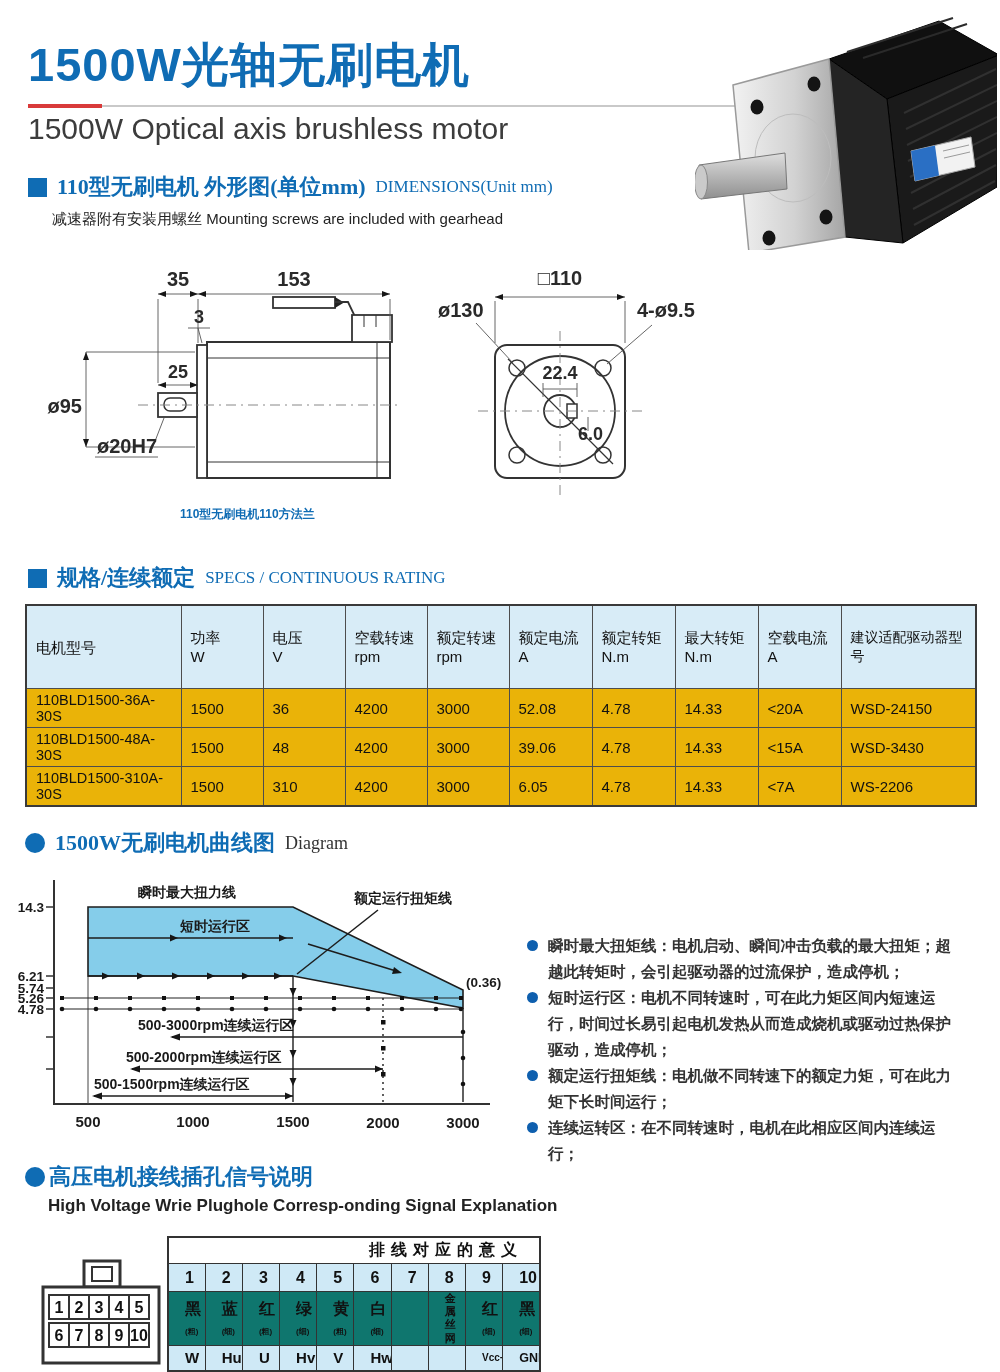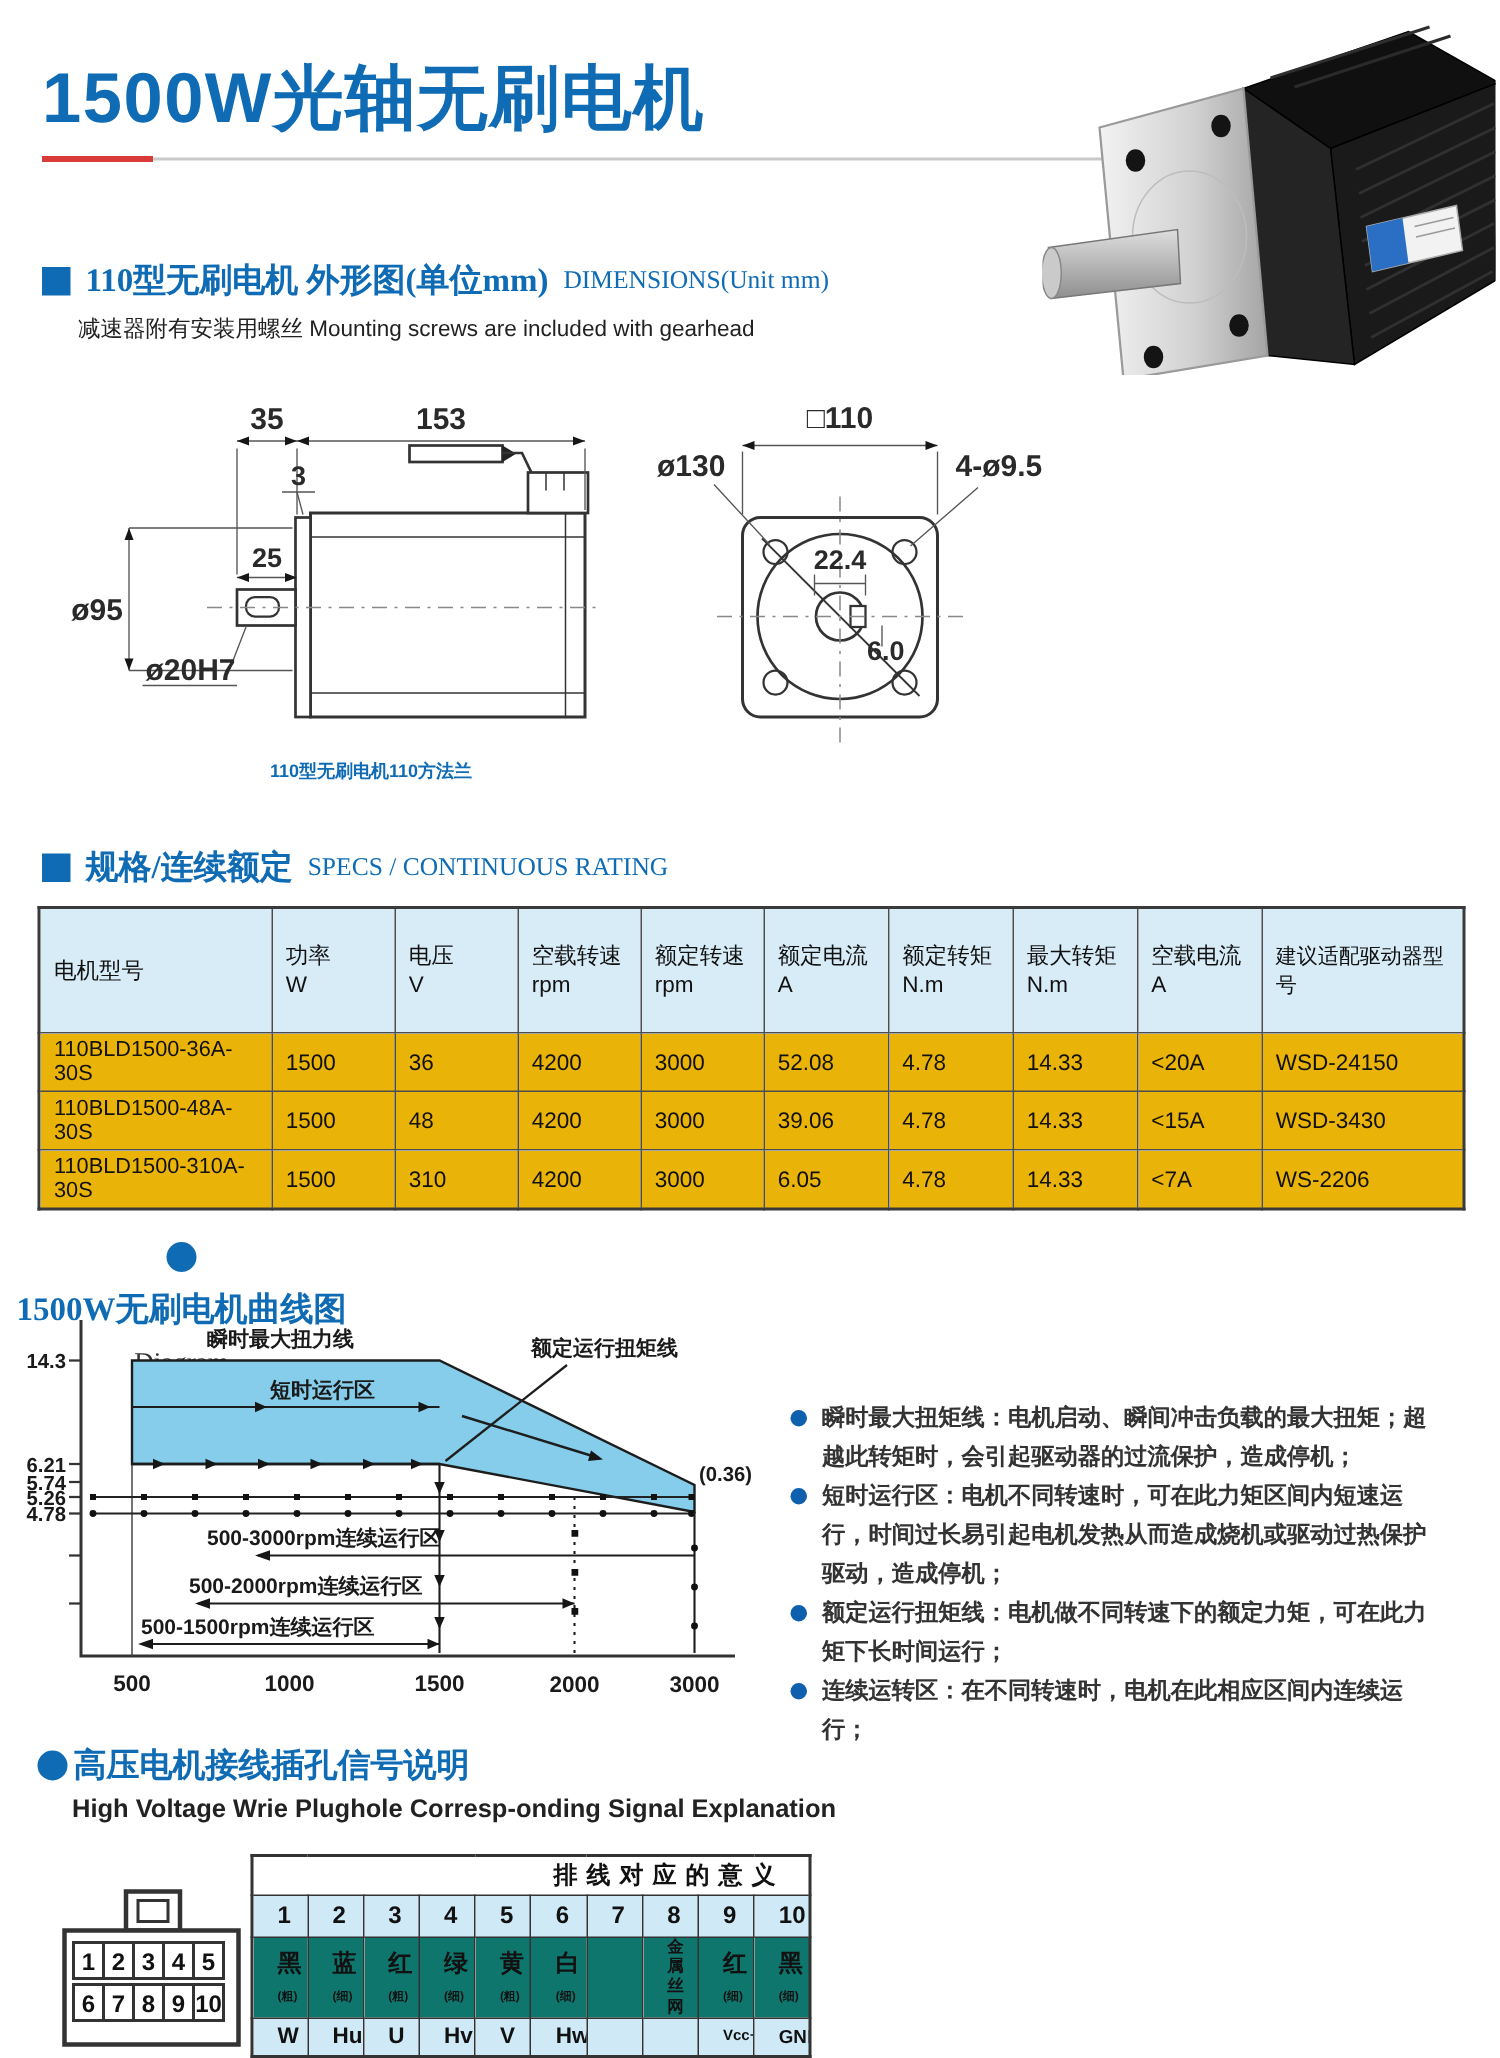--- a/index.html
+++ b/index.html
@@ -59,20 +59,21 @@
 </head>
 <body>
 
 <div class="page">
 
   <div class="abs main-title">1500W光轴无刷电机</div>
   <div class="abs title-rule">
     <div class="rule-red"></div>
     <div class="rule-gray"></div>
   </div>
+  <div class="abs subtitle">1500W Optical axis brushless motor</div>
 
   <svg class="abs" style="left:695px;top:5px;" width="302" height="245" viewBox="0 0 302 245">
     <defs>
       <linearGradient id="gFl" x1="0" y1="0" x2="1" y2="0">
         <stop offset="0%" stop-color="#f2f2f2"></stop>
           <stop offset="55%" stop-color="#d2d2d2"></stop>
           <stop offset="100%" stop-color="#a5a5a5"></stop>
       </linearGradient>
       <linearGradient id="gSh" x1="0" y1="0" x2="0" y2="1">
         <stop offset="0%" stop-color="#dedede"></stop>
@@ -308,21 +309,21 @@
       <td>3000</td>
       <td>6.05</td>
       <td>4.78</td>
       <td>14.33</td>
       <td>&lt;7A</td>
       <td>WS-2206</td>
     </tr>
   </tbody>
     </table>
 
-  <div class="abs sec-head" style="left:11px;top:828px;flex-direction:column;">
+  <div class="abs sec-head" style="left:25px;top:828px;">
     <div class="dot-icon"></div>
     <span class="sec-cn">1500W无刷电机曲线图</span>
     <span class="sec-en-dark">Diagram</span>
   </div>
 
   <svg class="abs" style="left:10px;top:870px;" width="500" height="280" viewBox="0 0 500 280">
 
     <path d="M44,10 L44,234 L480,234" fill="none" stroke="#333" stroke-width="2"></path>
     <g stroke="#333" stroke-width="1.5">
       <line x1="36" y1="37" x2="44" y2="37"></line>

